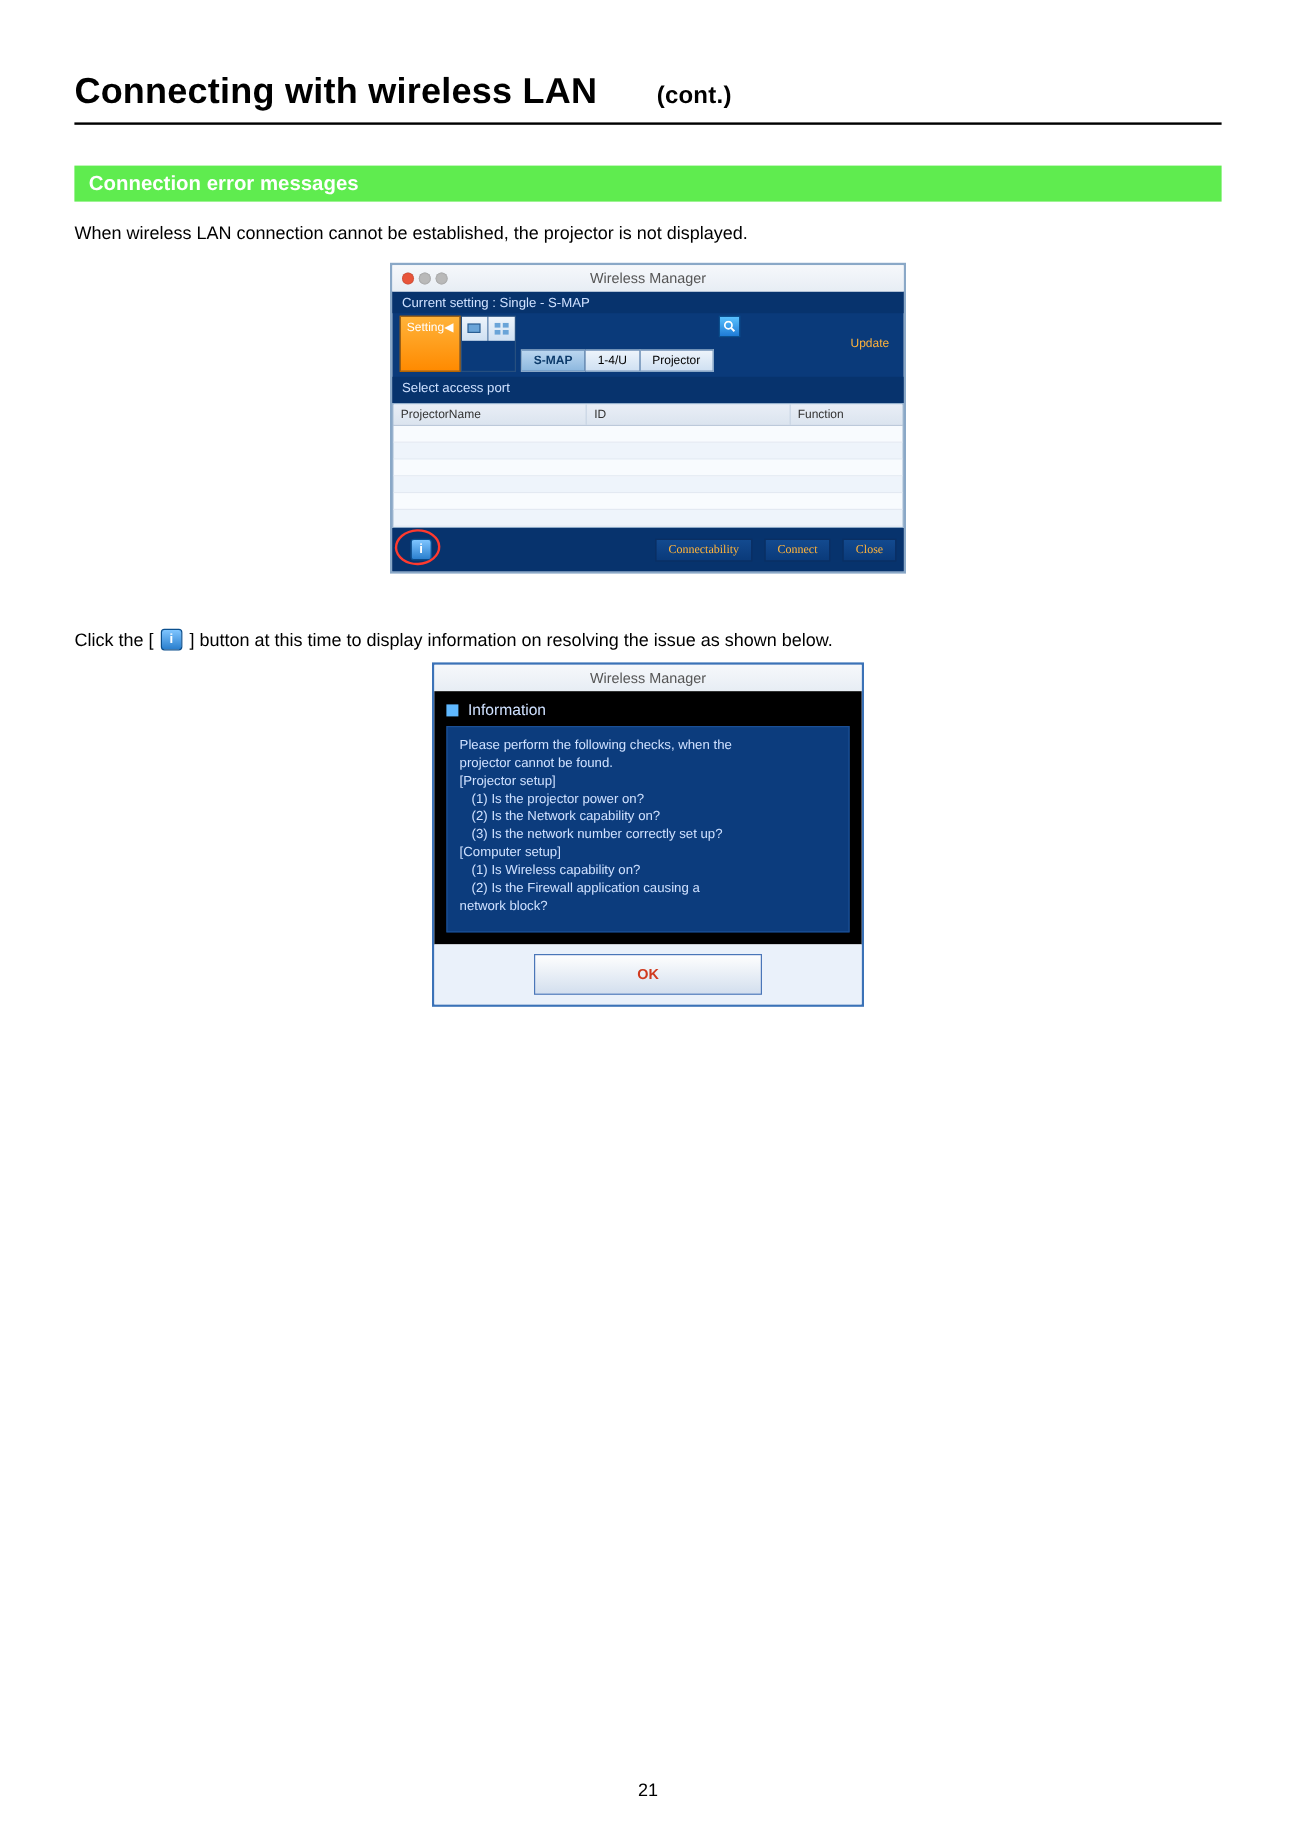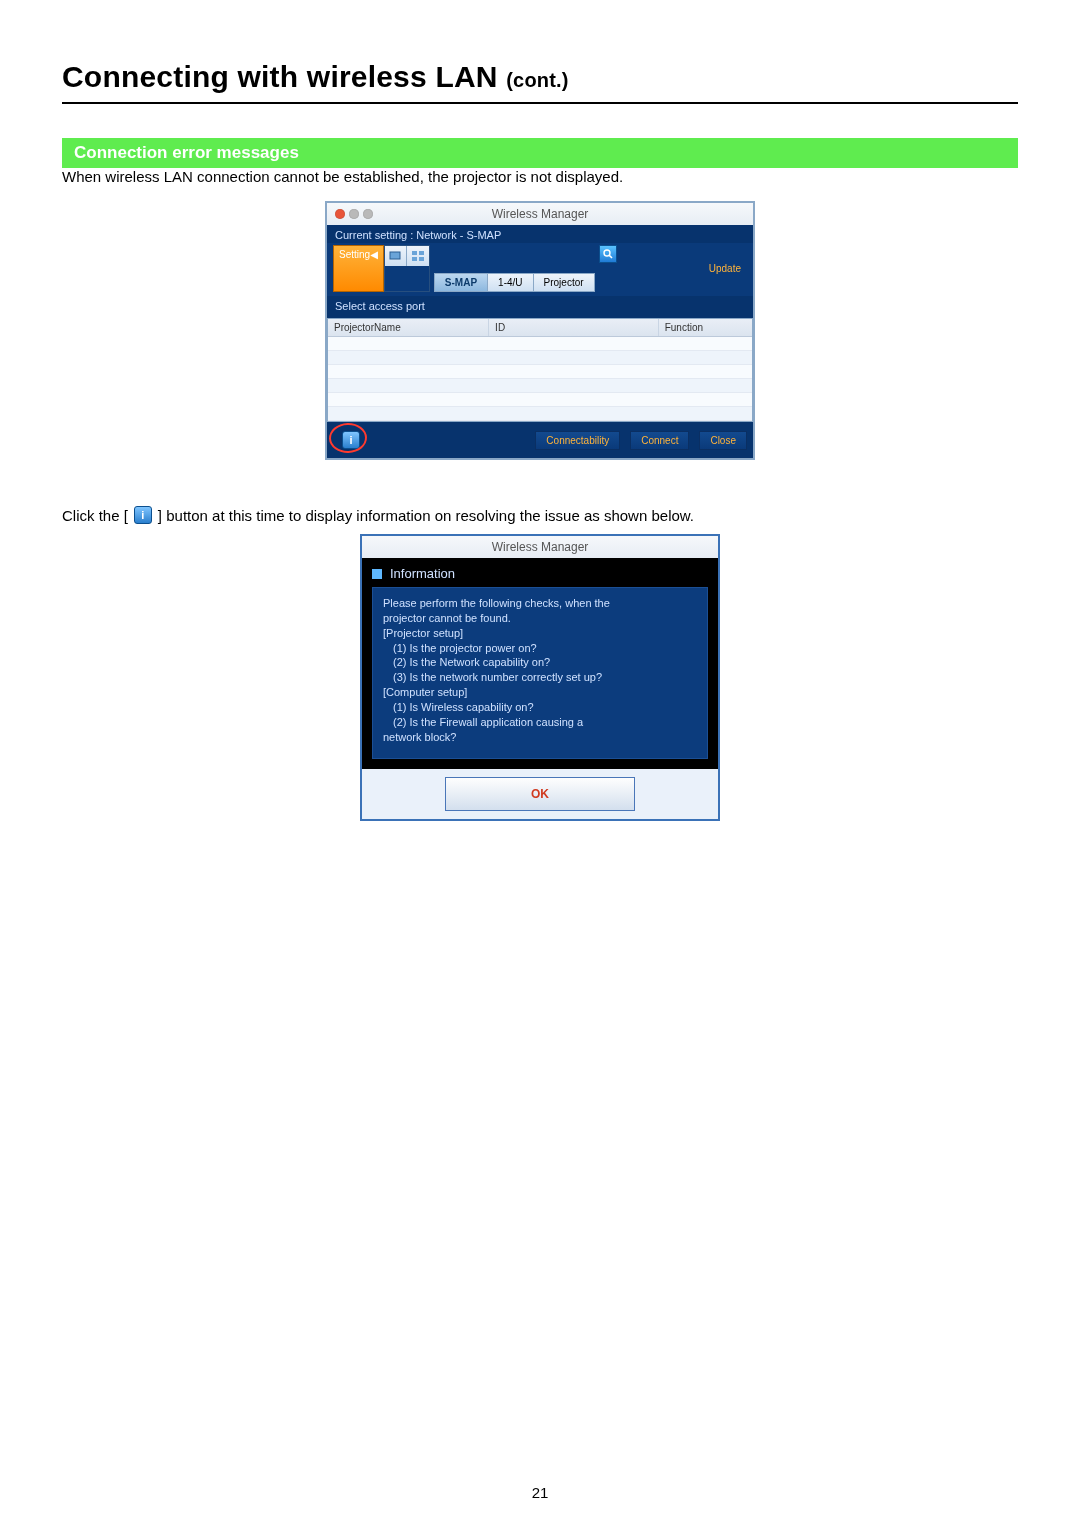--- a/index.html
+++ b/index.html
@@ -1,22 +1,22 @@
 <!DOCTYPE html>
 <html><head>
 <meta charset="utf-8">
 <style>
   * { box-sizing: border-box; margin: 0; padding: 0; }
   html, body { width: 1080px; height: 1527px; background: #fff; font-family: Arial, Helvetica, sans-serif; color: #000; }
   .page { padding: 60px 62px 0 62px; position: relative; height: 100%; }
   .title { font-size: 30px; font-weight: bold; letter-spacing: 0.2px; }
-  .title .cont { font-size: 20px; font-weight: bold; }
+  .title .cont { font-size: 20px; font-weight: bold; margin-left: 41px; }
   .hr { border: none; border-top: 2px solid #000; margin-top: 8px; margin-bottom: 34px; }
   .section-bar { background: #5fec4f; color: #fff; font-size: 17px; font-weight: bold; padding: 5px 12px 5px 12px; }
-  .intro { font-size: 15px; margin-top: 0; margin-bottom: 16px; }
+  .intro { font-size: 15px; margin-top: 18px; margin-bottom: 16px; }
   .center { display: flex; justify-content: center; }
 
   
   .wm { width: 430px; border: 2px solid #8aa8c7; background: #f6f9fd; font-family: "Lucida Grande","Segoe UI",Arial,sans-serif; }
   .wm-titlebar { height: 22px; background: linear-gradient(#f6f8fb,#e7edf4); display: flex; align-items: center; position: relative; }
   .traffic { display:flex; gap:4px; padding-left:8px; }
   .traffic .dot { width:10px; height:10px; border-radius:50%; box-shadow: inset 0 0 1px rgba(0,0,0,.4); }
   .dot.red{background:#e8553a;} .dot.yel{background:#b9b9b9;} .dot.grn{background:#b9b9b9;}
   .wm-titlebar .t { position:absolute; left:0; right:0; text-align:center; font-size:12px; color:#555; }
   .wm-body { background:#0a3a7a; padding:0; }
@@ -40,21 +40,21 @@
   .thead .c3{ width:22%; padding:3px 6px;}
   .rows{ }
   .row{ height:14px; border-bottom:1px solid #e3e9f2; background:#f8fbfe;}
   .row:nth-child(even){ background:#eef4fb;}
   .bottom-row{ display:flex; align-items:center; background:#07336d; padding:4px 6px 4px 6px; gap:6px; }
   .info-btn{ width:18px; height:18px; border-radius:3px; background:linear-gradient(#7fc5ff,#2a7fce); border:1px solid #0b4f8e; color:#fff; font-size:11px; font-weight:bold; display:flex;align-items:center;justify-content:center;}
   .red-circle{ position:relative; width:36px; height:28px; display:flex; align-items:center; justify-content:center;}
   .red-circle::before{ content:""; position:absolute; left:-4px; top:-3px; width:34px; height:26px; border:2px solid #ff3a2e; border-radius:50%/50%; transform:rotate(-2deg); pointer-events:none;}
   .bbtn{ margin-left:auto; font-size:10px; padding:3px 10px; background:linear-gradient(#134a8f,#0a3a7a); color:#ffb33a; border:1px solid #0a2f63;}
   .bbtn + .bbtn{ margin-left:4px;}
-  .bbtn.orange{ color:#ffb33a;}
+  .bbtn.orange{ color:#ffb33a;font-family:Liberation Serif, serif;}
 
   .click-line{ font-size:15px; margin: 46px 0 10px 0; display:flex; align-items:center; flex-wrap:wrap; gap:6px;}
   .inline-info{ display:inline-flex; align-items:center; justify-content:center; width:18px; height:18px; border-radius:3px; background:linear-gradient(#7fc5ff,#2a7fce); border:1px solid #0b4f8e; color:#fff; font-size:11px; font-weight:bold; vertical-align:middle;}
 
   
   .dlg{ width:360px; border:2px solid #3b72b7; background:#fff; font-family: "Lucida Grande","Segoe UI",Arial,sans-serif; }
   .dlg-titlebar{ height:22px; background:linear-gradient(#f6f8fb,#e7edf4); text-align:center; font-size:12px; color:#555; line-height:22px;}
   .dlg-body{ background:#000000; padding:8px 10px 10px 10px; }
   .dlg-h{ color:#cfe1ff; font-size:13px; display:flex; align-items:center; gap:8px; margin-bottom:6px;}
   .sq{ width:10px; height:10px; background:#5fb8ff;}
@@ -82,21 +82,21 @@
     <div class="wm">
       <div class="wm-titlebar">
         <div class="traffic">
           <span class="dot red"></span>
           <span class="dot yel"></span>
           <span class="dot grn"></span>
         </div>
         <div class="t">Wireless Manager</div>
       </div>
       <div class="wm-body">
-        <div class="cur">Current setting : Network - S-MAP</div>
+        <div class="cur">Current setting : Single - S-MAP</div>
         <div class="mode-row">
           <span class="setting-btn">
             <span>Setting</span><span>◀</span>
           </span>
           <span class="mode-seg">
             <span class="seg">
                 <svg width="12" height="10">
                   <rect x="1" y="1" width="10" height="7" fill="#6aa4d8" stroke="#2a5e93"></rect>
                 </svg>
               </span>

